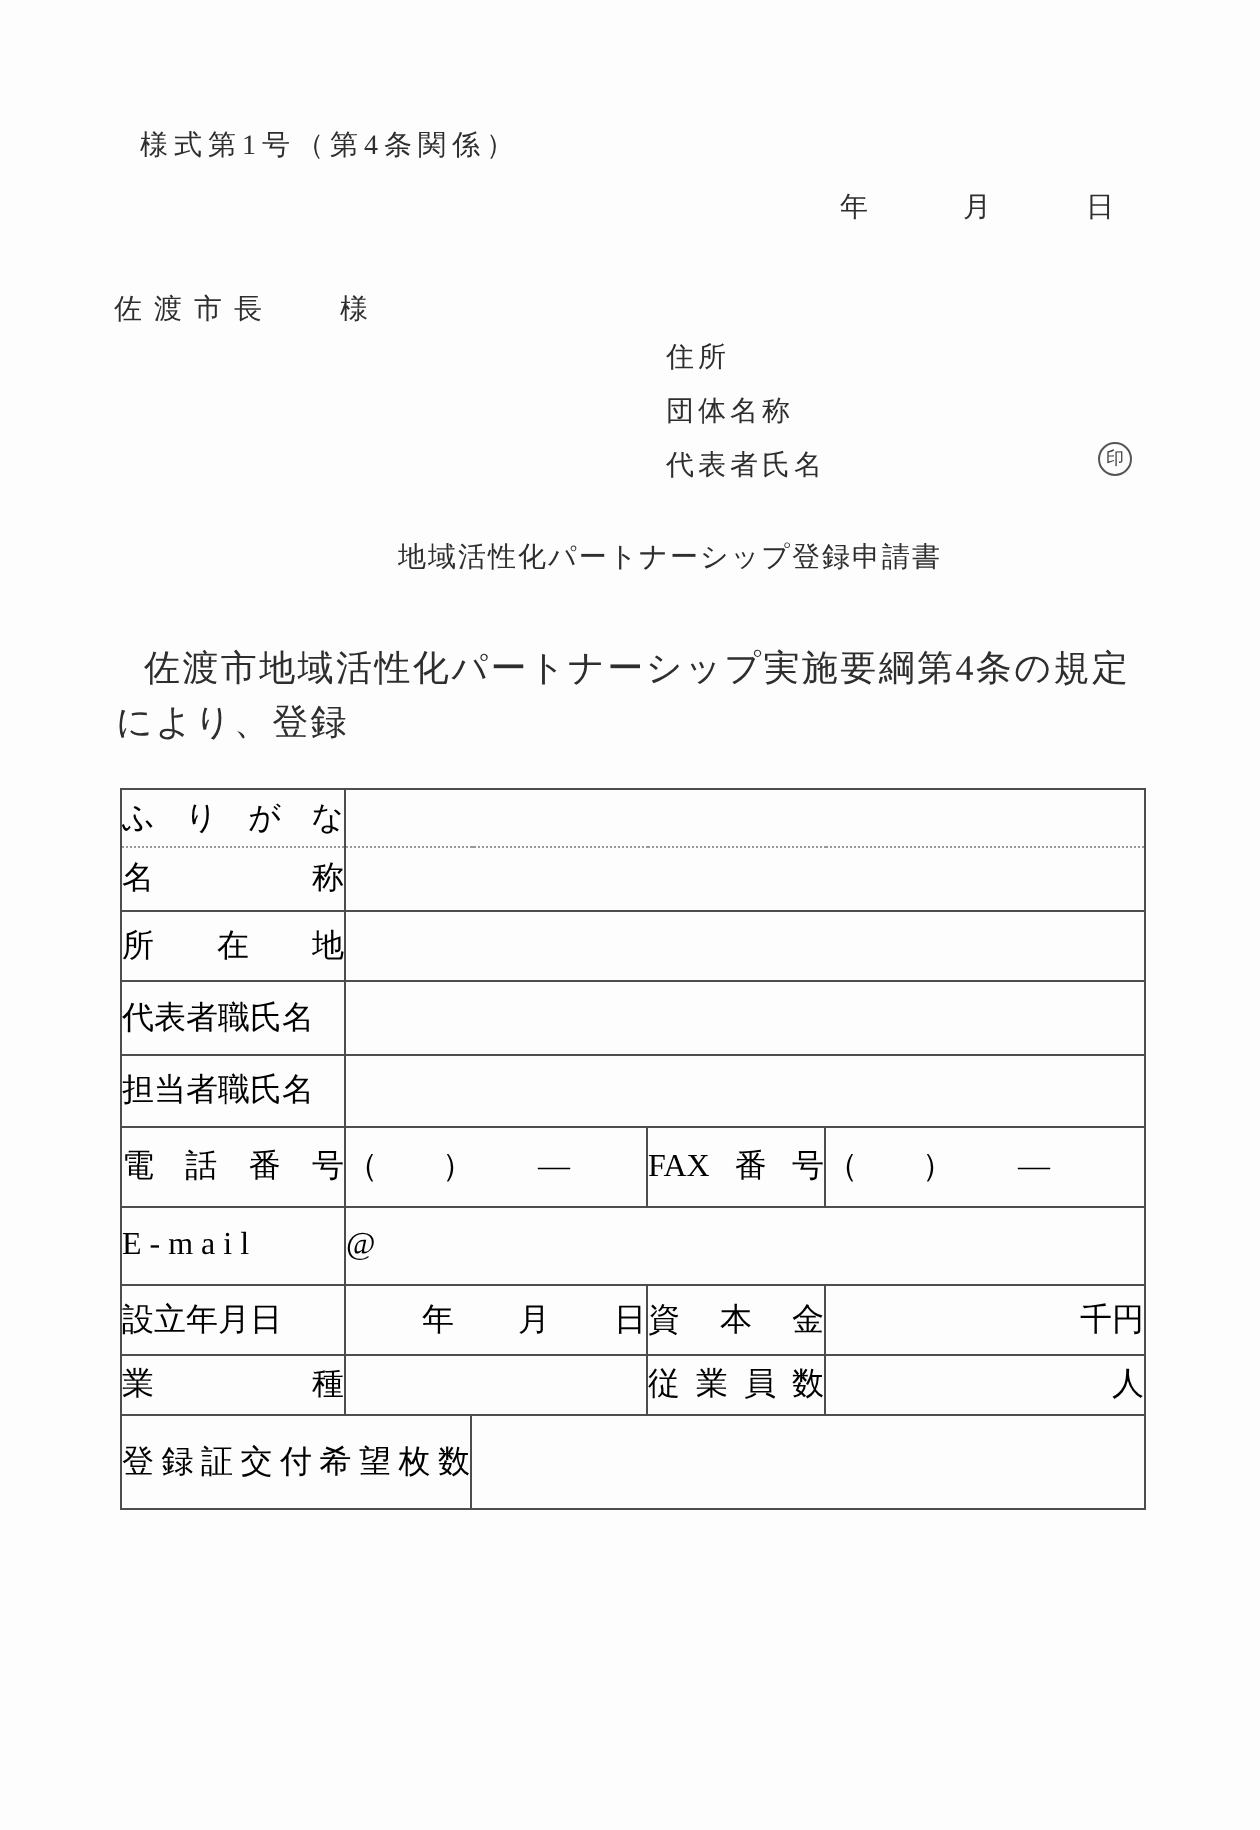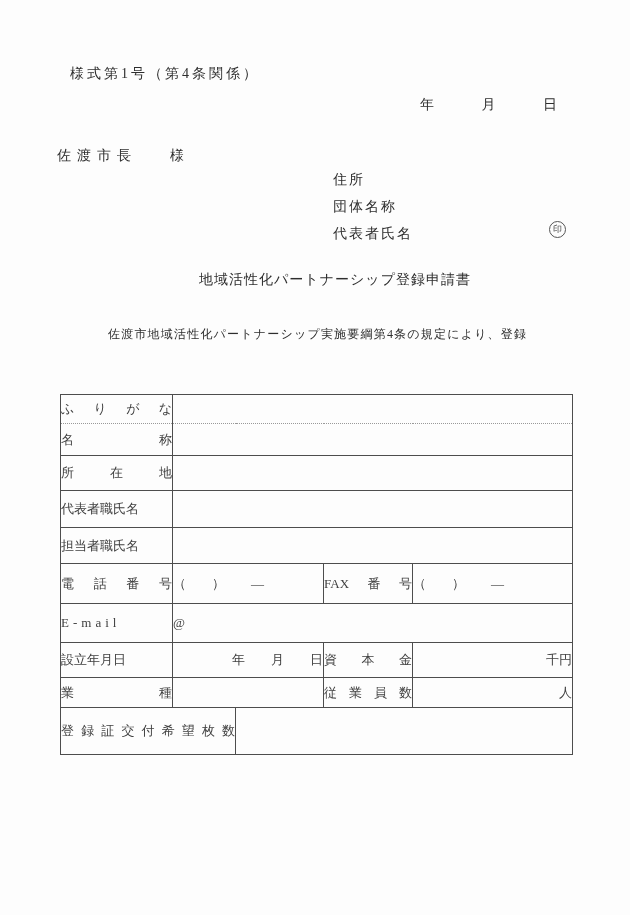--- a/index.html
+++ b/index.html
@@ -31,27 +31,27 @@
   .app-line.l3 { top: 226px; }
   .seal {
     position: absolute; left: 549px; top: 221px;
     width: 15px; height: 15px; border: 1px solid #555; border-radius: 50%;
     font-size: 9px; line-height: 15px; text-align: center; color: #444;
     letter-spacing: 0;
   }
 
   .doc-title { left: 0; top: 272px; width: 630px; text-align: center; font-size: 14px; letter-spacing: 1px; padding-left: 20px; }
 
-  .body-text { left: 58px; top: 321px; width: 508px; font-size: 12px; letter-spacing: 1.2px; line-height: 27px; margin-left: 36px; }
+  .body-text { left: 58px; top: 321px; width: 508px; font-size: 18px; letter-spacing: 1.2px; line-height: 27px; }
   .body-text .indent { text-indent: 14px; }
 
   table.form {
     position: absolute; left: 60px; top: 394px; width: 512px;
     border-collapse: collapse; table-layout: fixed;
-    font-size: 13px; color: #404040;
+    font-size: 16px; color: #000000;
   }
   table.form td {
     border: 1px solid #4d4d4d;
     padding: 0; vertical-align: middle;
     overflow: hidden; white-space: nowrap;
   }
   
   tr.rdot td { border-bottom: 1px dotted #999; }
   tr.rdot2 td { border-top: 1px dotted #999; }
 

